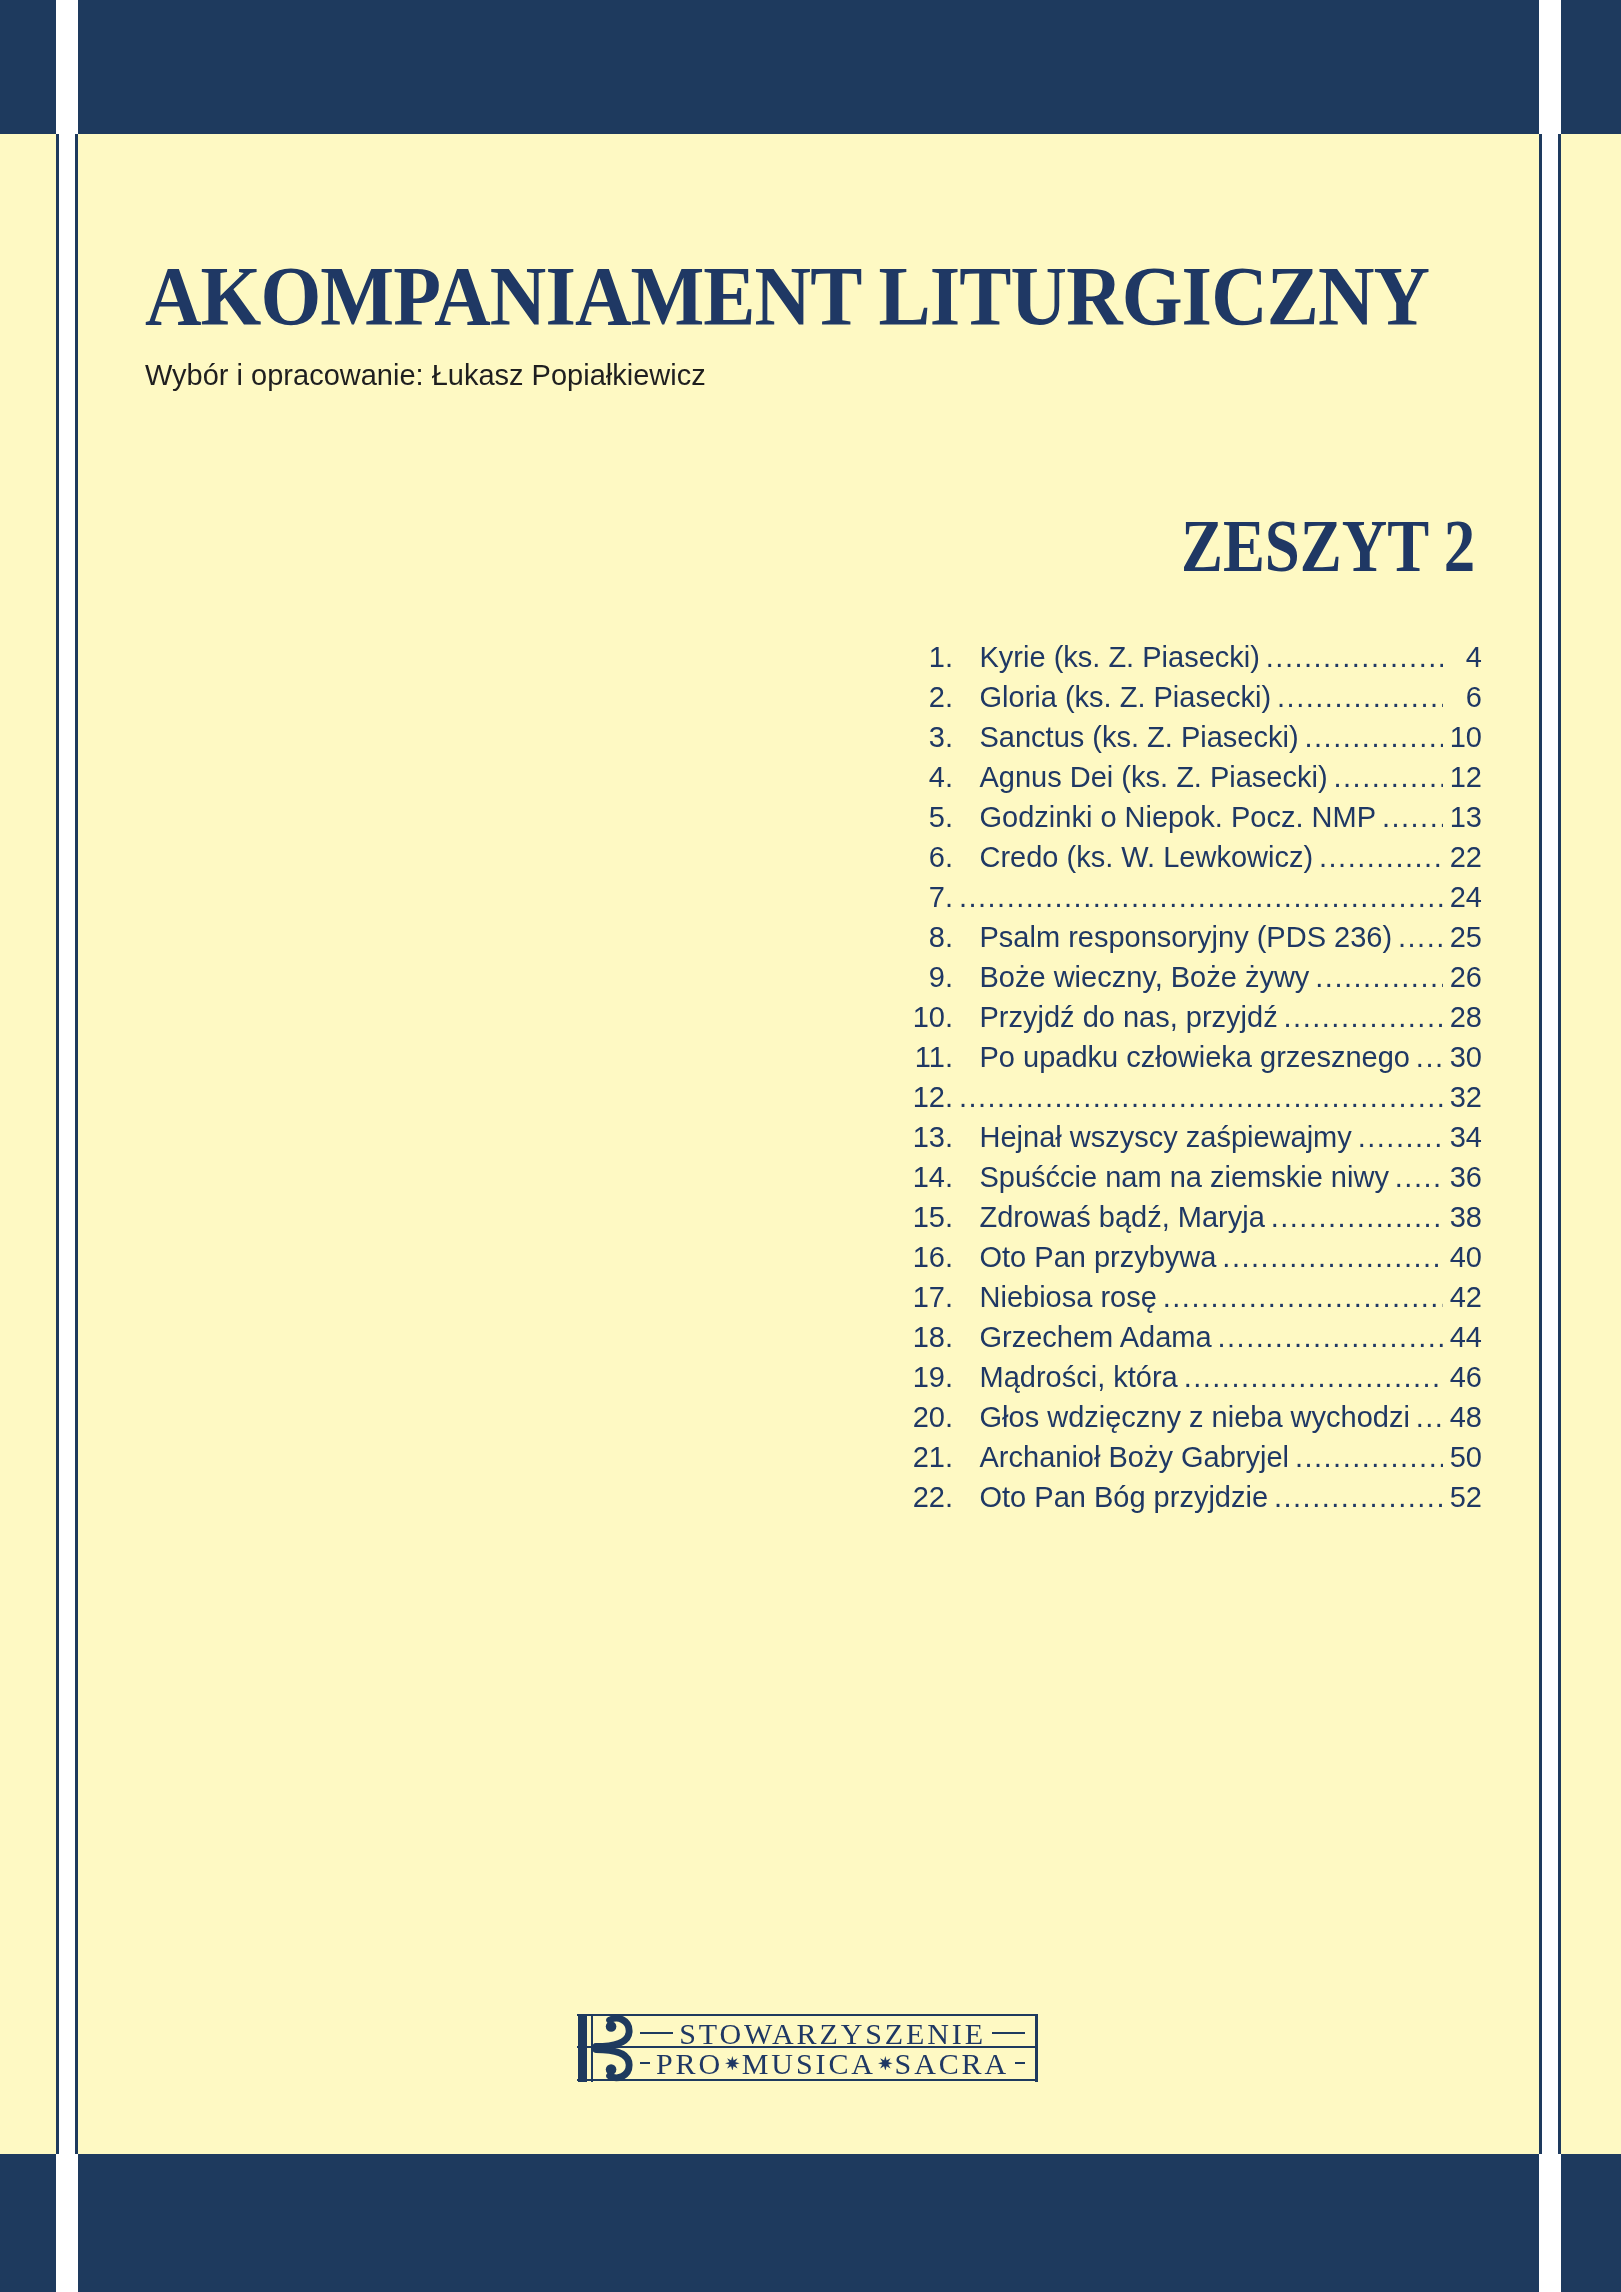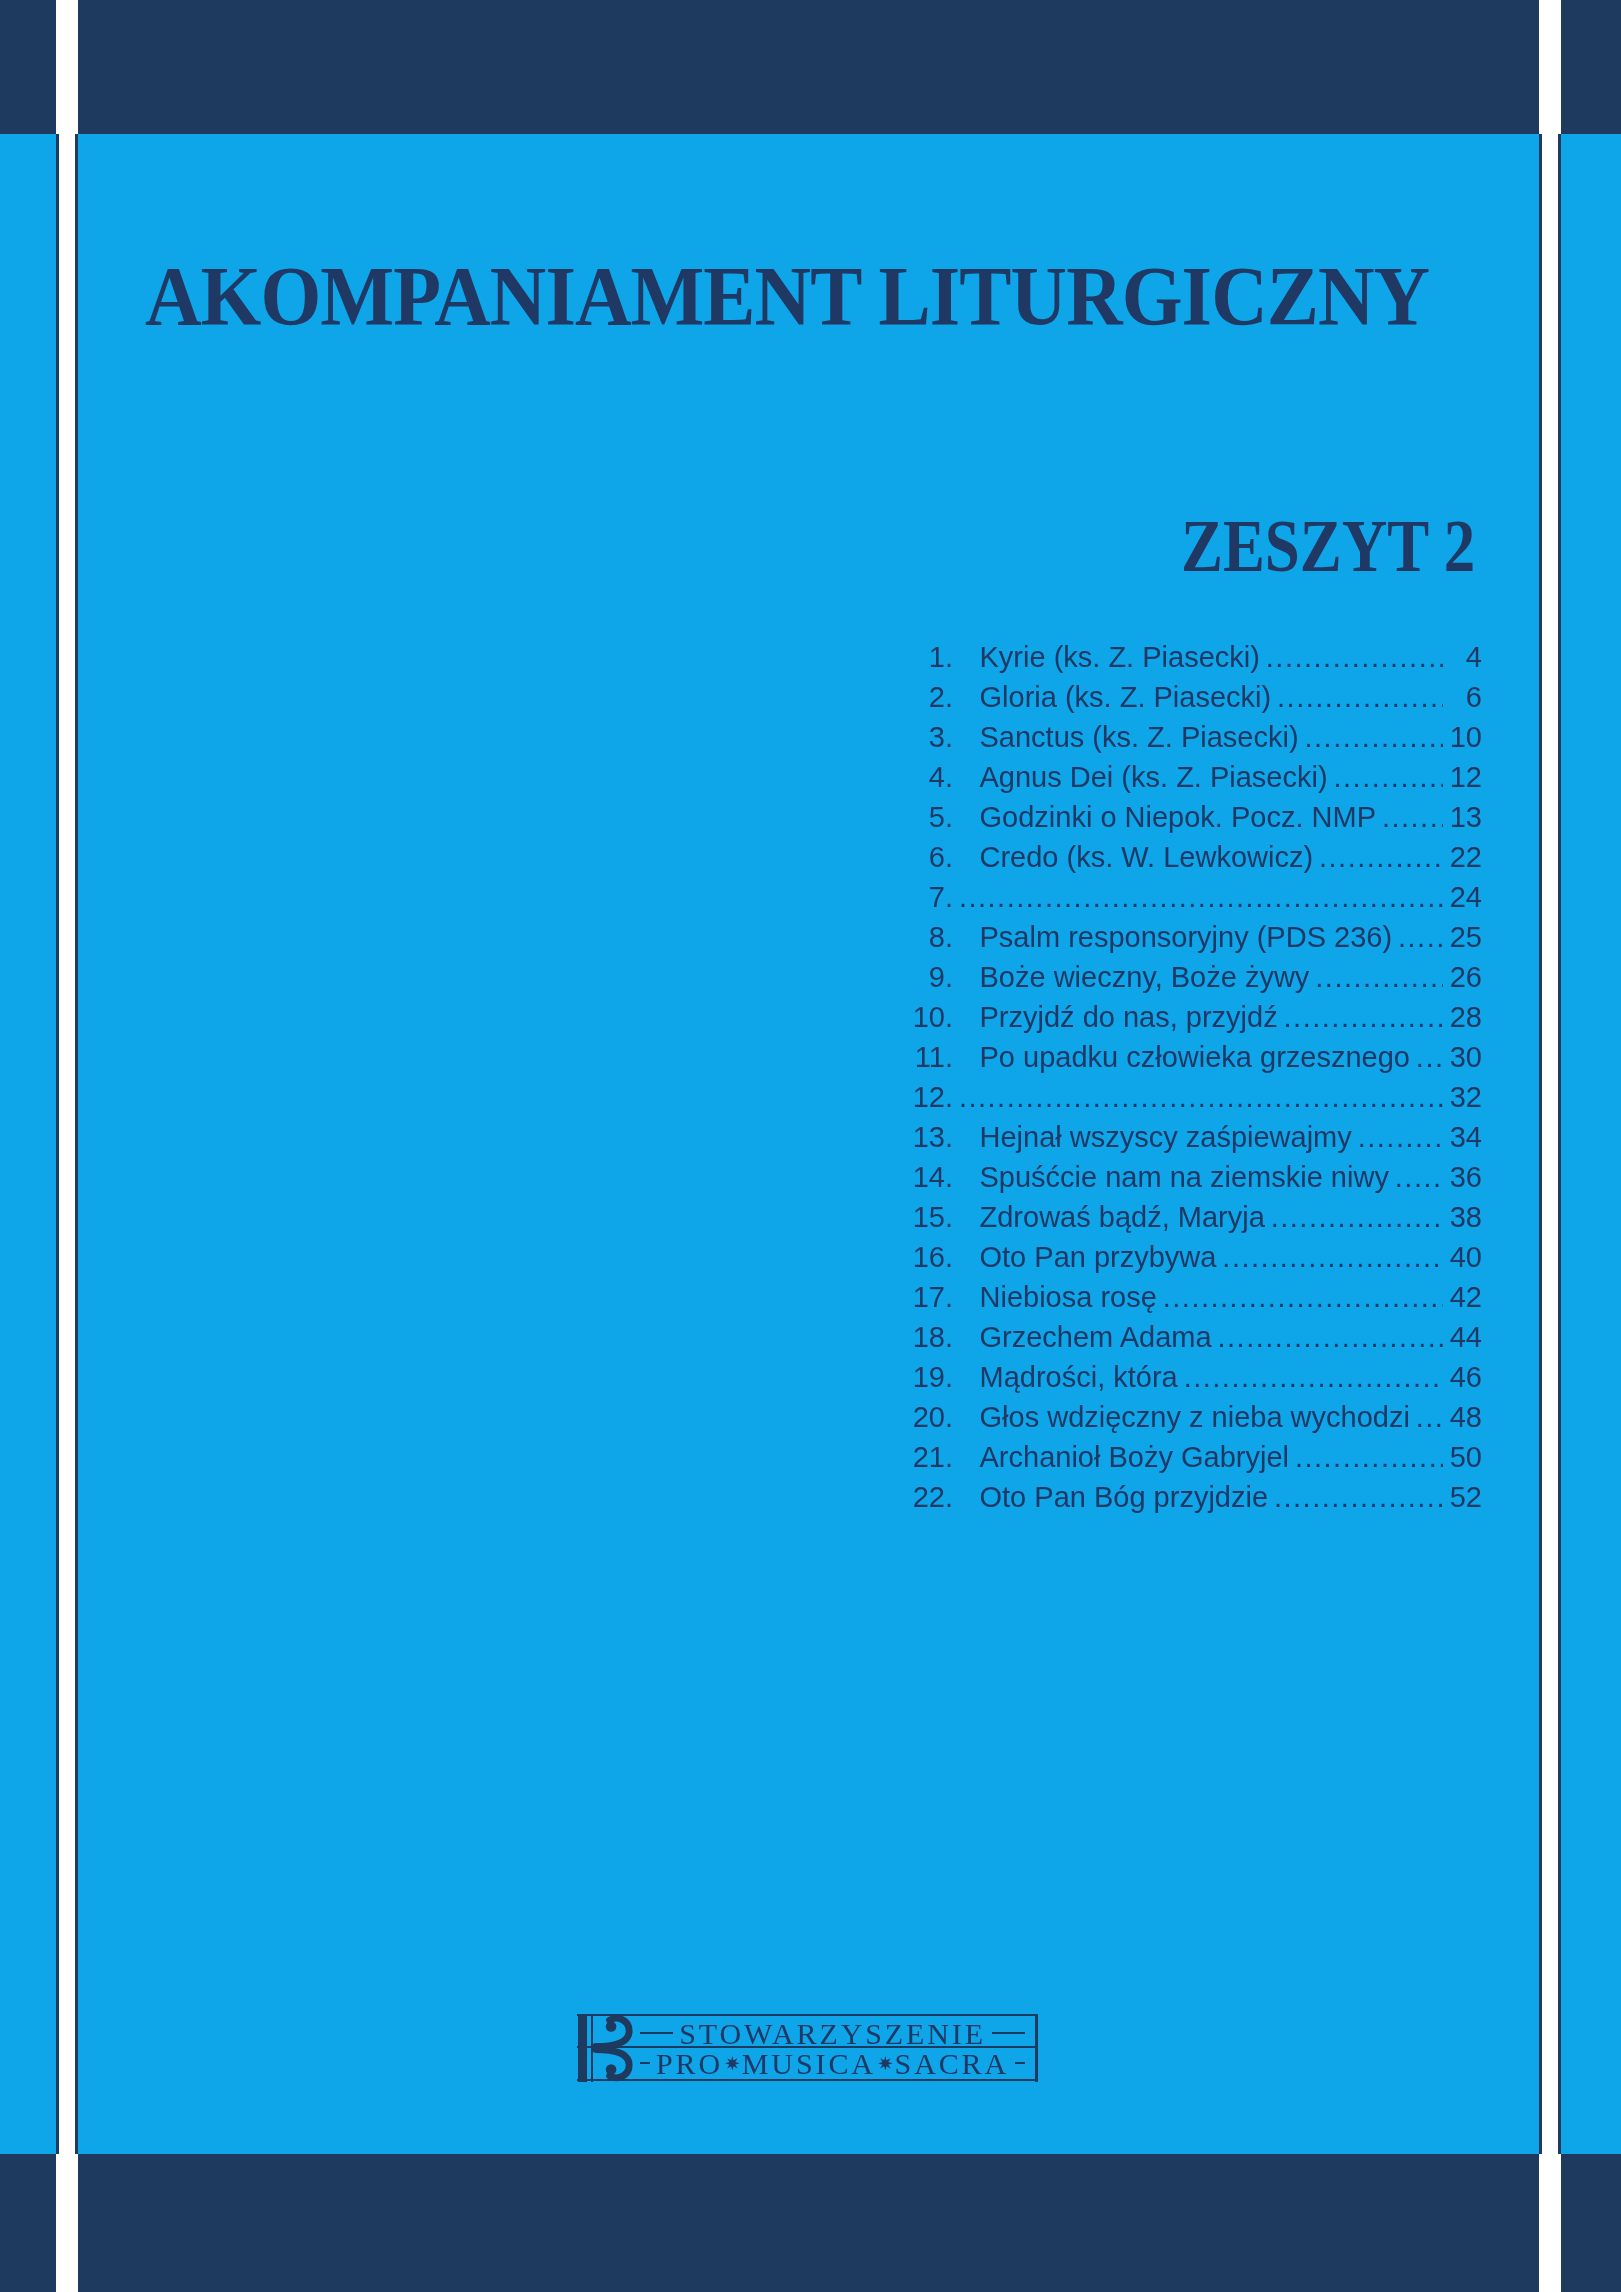--- a/index.html
+++ b/index.html
@@ -4,21 +4,21 @@
 <style>
   :root{
     --band:#1e3a5e;
     --navy:#1f3864;
     --sub:#1f1f1f;
   }
   html,body{margin:0;padding:0;background:#888;}
   .page{
     position:relative;
     width:1621px;height:2293px;
-    background:#0ea5e9;
+    background:#fef9c3;
     overflow:hidden;
     font-family:"Liberation Sans",sans-serif;
     margin:0 auto;
   }
   
   .band{position:absolute;left:0;right:0;background:var(--band);z-index:1;}
   .band-top{top:0;height:134px;}
   .band-bottom{top:2154px;height:138px;}
   .gutter{position:absolute;top:0;bottom:0;width:21.6px;background:#ffffff;z-index:2;}
   .gutter-left{left:56px;}
@@ -88,20 +88,21 @@
   <div class="band band-top"></div>
   <div class="band band-bottom"></div>
   <div class="gutter gutter-left"></div>
   <div class="gutter gutter-right"></div>
   <div class="vline vline-l1"></div>
   <div class="vline vline-l2"></div>
   <div class="vline vline-r1"></div>
   <div class="vline vline-r2"></div>
 
   <h1 class="title">AKOMPANIAMENT LITURGICZNY</h1>
+  <div class="subtitle">Wybór i opracowanie: Łukasz Popiałkiewicz</div>
   <h2 class="volume">ZESZYT 2</h2>
 
   <div class="toc">
     <div class="toc-row">
       <span class="toc-num">1.</span>
       <span class="toc-label">Kyrie (ks. Z. Piasecki)</span>
       <span class="toc-leader">..........................................................................................</span>
       <span class="toc-page">4</span>
     </div>
 

